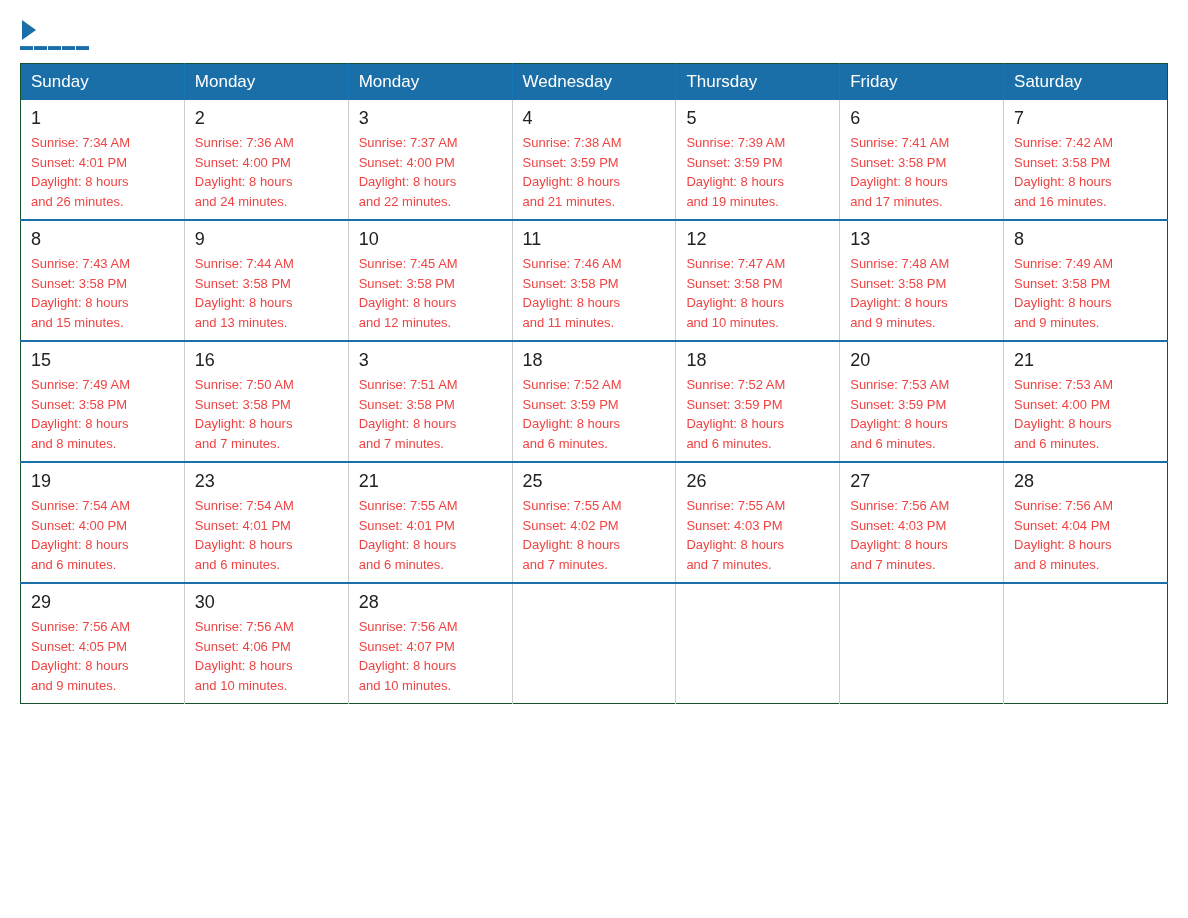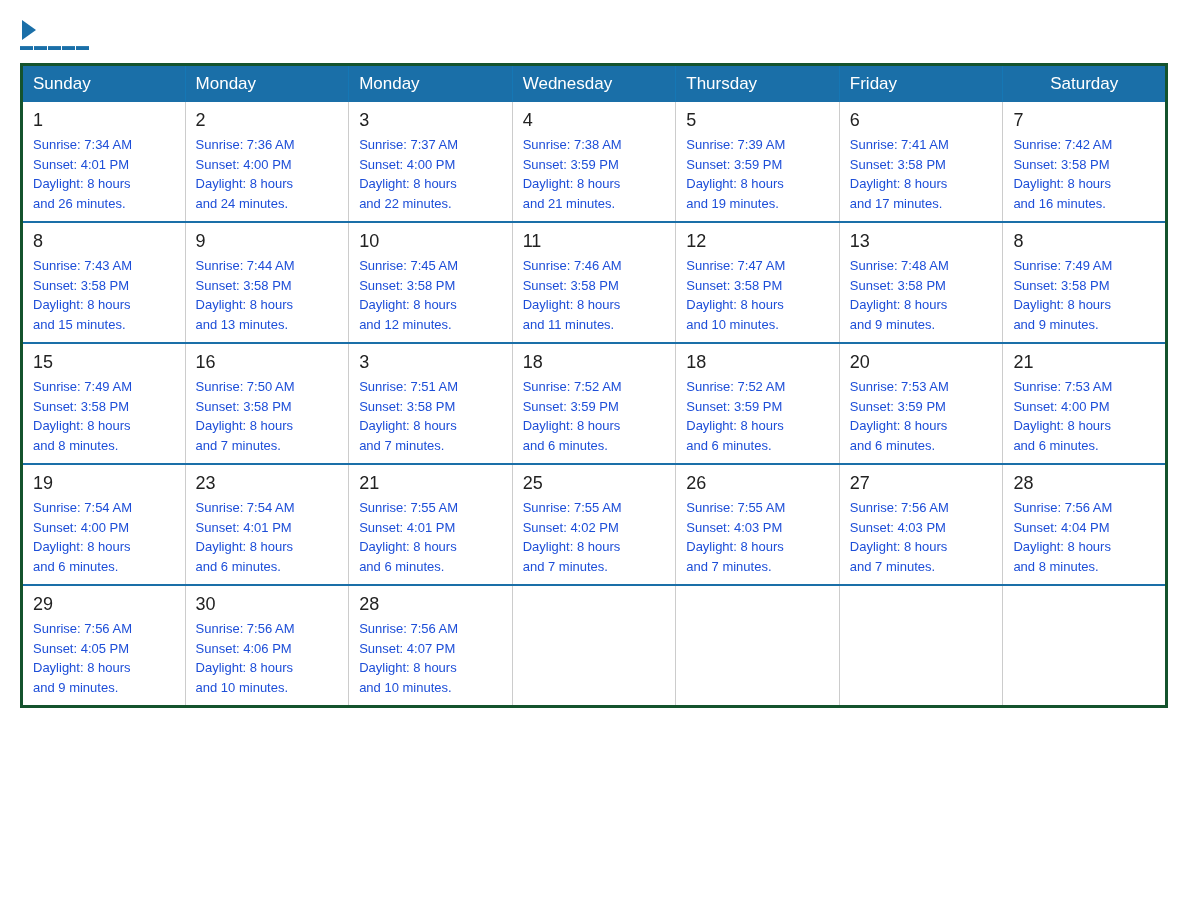--- a/index.html
+++ b/index.html
@@ -55,34 +55,33 @@
       line-height: 1.1;
     }
     .location-title {
       font-size: 22px;
       color: #444;
       margin-top: 4px;
     }
     .calendar-table {
       width: 100%;
       border-collapse: collapse;
-      border: 3px solid #14532d;
+      border: 1px solid #14532d;
     }
     .calendar-table th {
       background-color: #1a6fa8;
       color: #fff;
       text-align: left;
       padding: 8px 10px;
       font-size: 17px;
       font-weight: normal;
       border-right: 1px solid #1577b5;
     }
     .calendar-table th:last-child {
       border-right: none;
-      text-align: center;
     }
     .calendar-table td {
       vertical-align: top;
       padding: 8px 10px;
       border-right: 1px solid #ccc;
       border-bottom: 2px solid #1a6fa8;
       width: 14.28%;
       font-size: 13px;
       color: #333;
       min-height: 100px;
@@ -95,21 +94,21 @@
     }
     .day-number {
       font-size: 18px;
       color: #222;
       display: block;
       margin-bottom: 4px;
     }
     .day-info {
       font-size: 13px;
       line-height: 1.5;
-      color: #1d4ed8;
+      color: #ef4444;
     }
     .empty-cell {
       background: #fff;
     }
     .logo-underline {
       font-size: 13px;
       color: #1a6fa8;
       letter-spacing: 1px;
       margin-top: -2px;
     }

